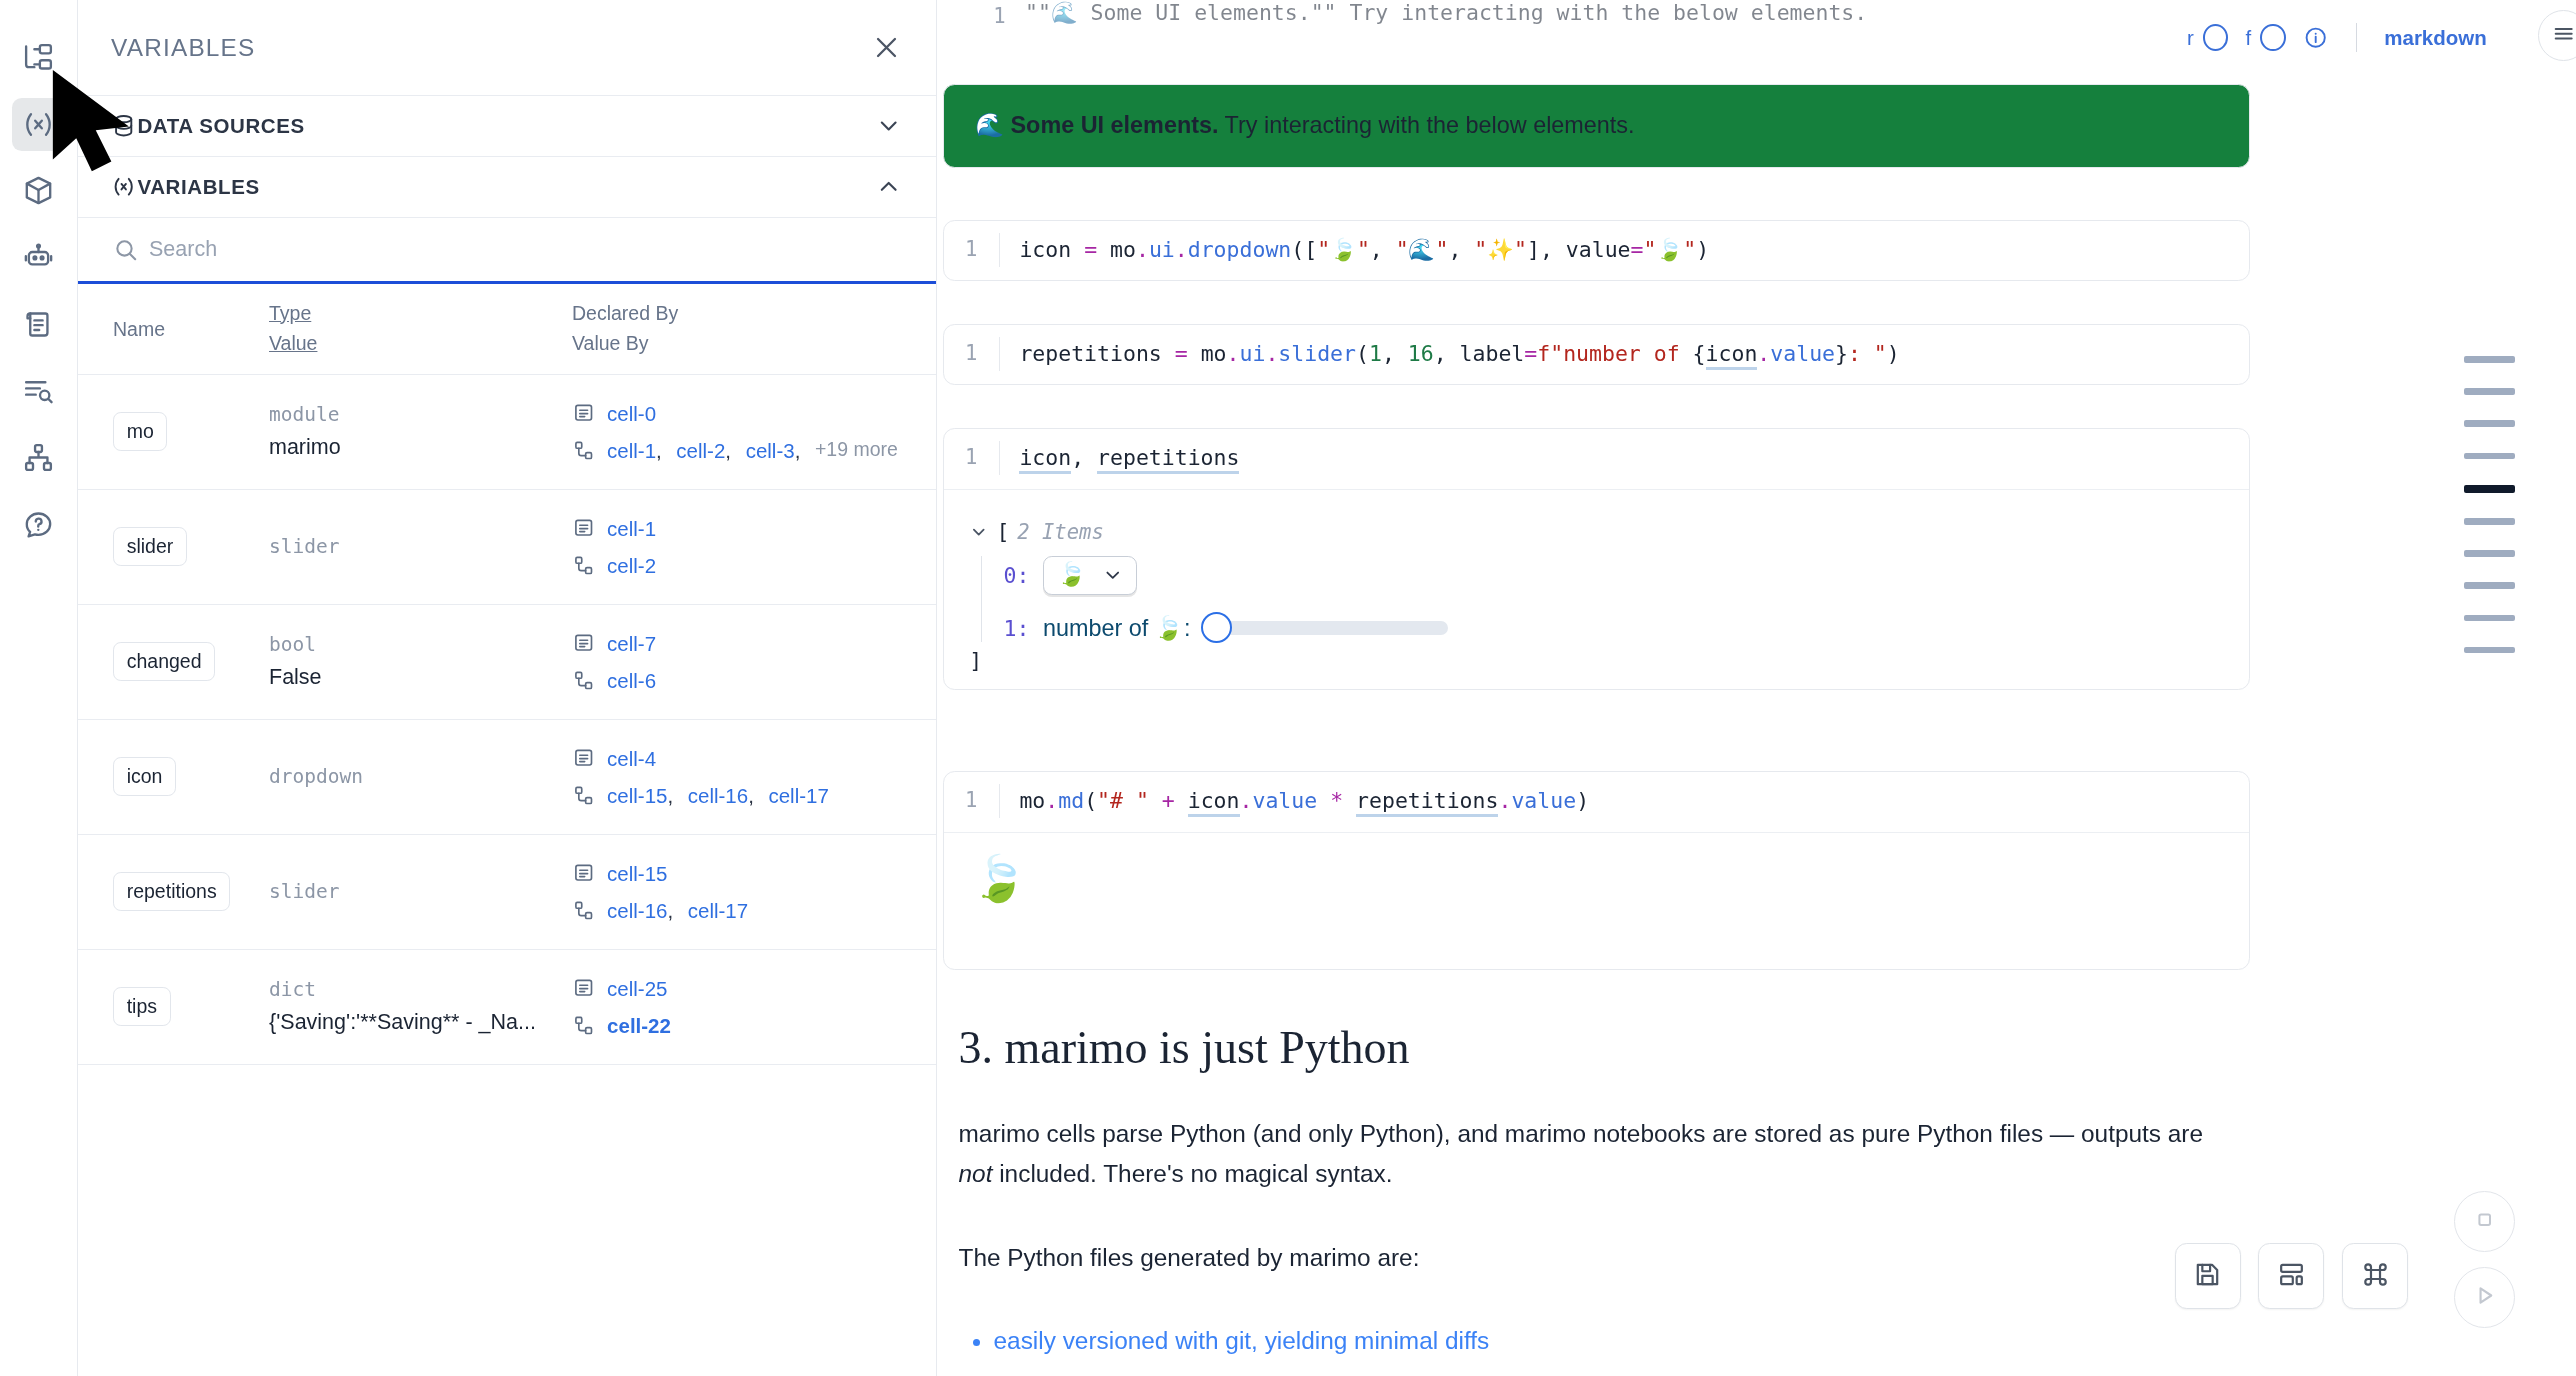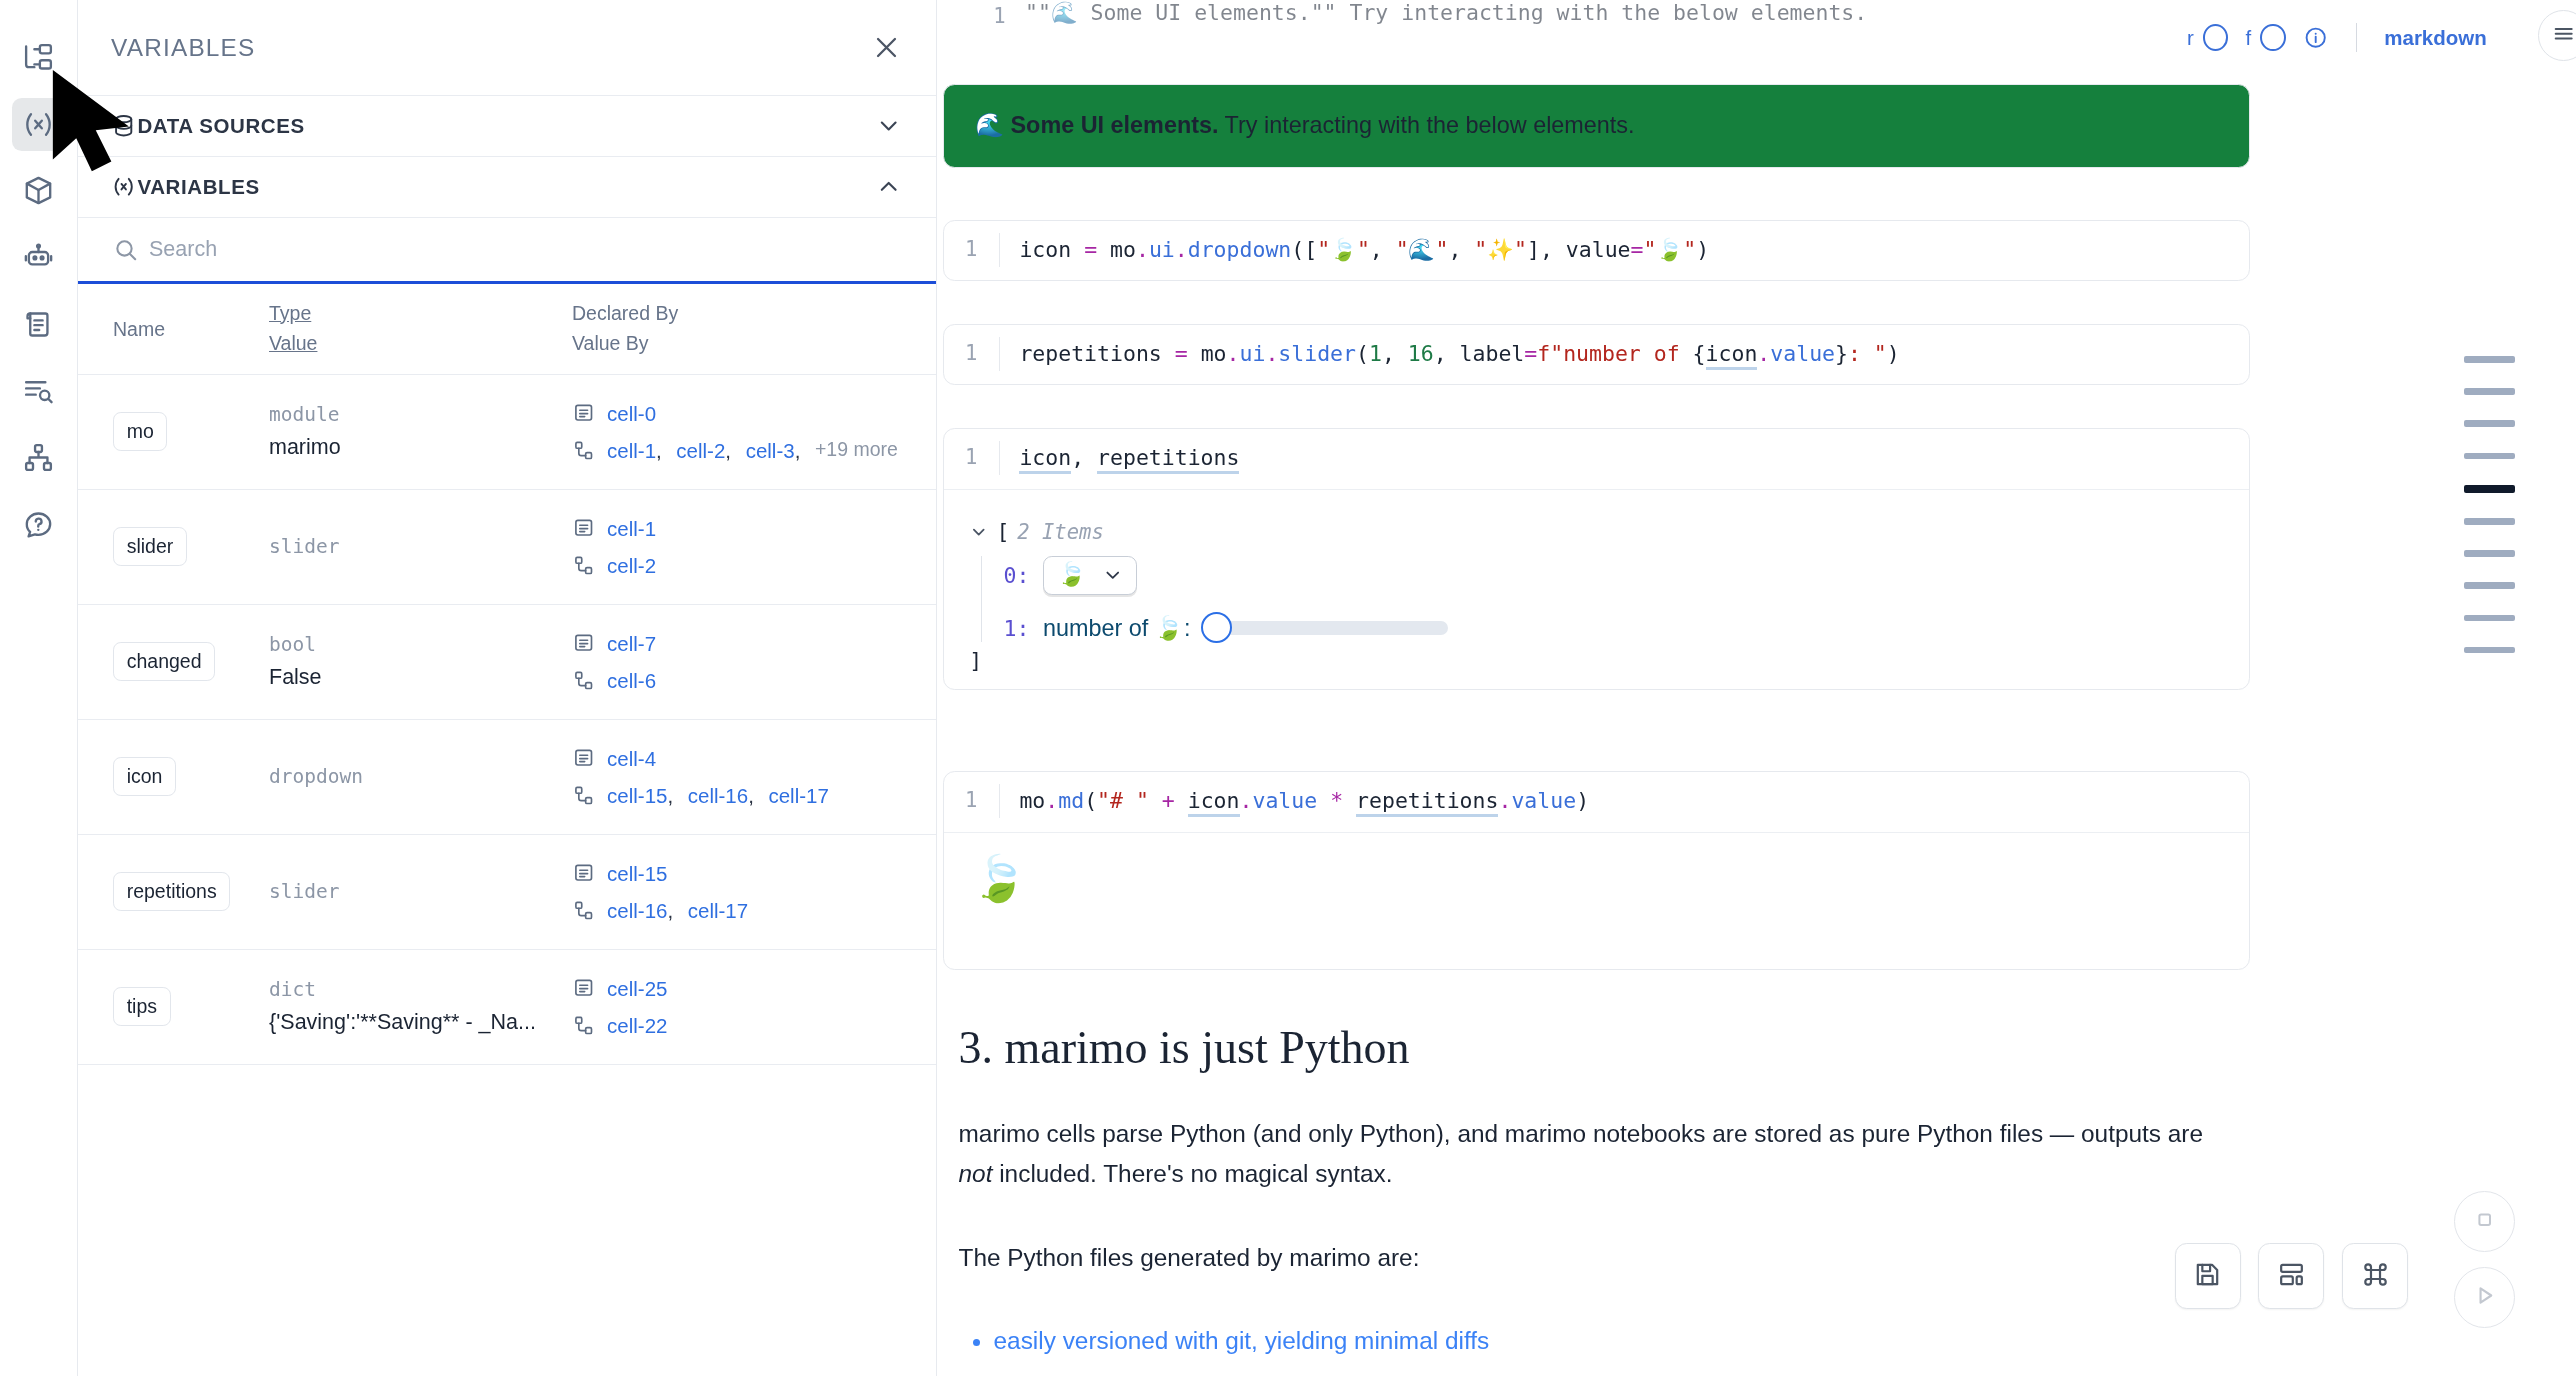--- a/index.html
+++ b/index.html
@@ -582,21 +582,21 @@
               <span class="cell-link">cell-25</span>
             </div>
             <div class="used-line">
               <span class="ico-sm">
                 <svg width="23.4" height="23.4" viewBox="0 0 24 24" fill="none" stroke="currentColor" stroke-width="1.7" stroke-linecap="round" stroke-linejoin="round">
                   <rect x="4" y="3.5" width="6" height="6" rx="1.4"></rect>
                   <rect x="14" y="14" width="6" height="6" rx="1.4"></rect>
                   <path d="M7 9.5v5a2.5 2.5 0 0 0 2.5 2.5H14"></path>
                 </svg>
               </span>
-              <span style="white-space: nowrap;"><span class="cell-link">cell-22</span></span>
+              <span style="white-space: nowrap; font-weight: bold;"><span class="cell-link">cell-22</span></span>
             </div>
           </div>
         </div>
       </div>
   </div>
 
   <div class="notebook">
     <div class="nb-inner">
 
       <div class="top-strip">

